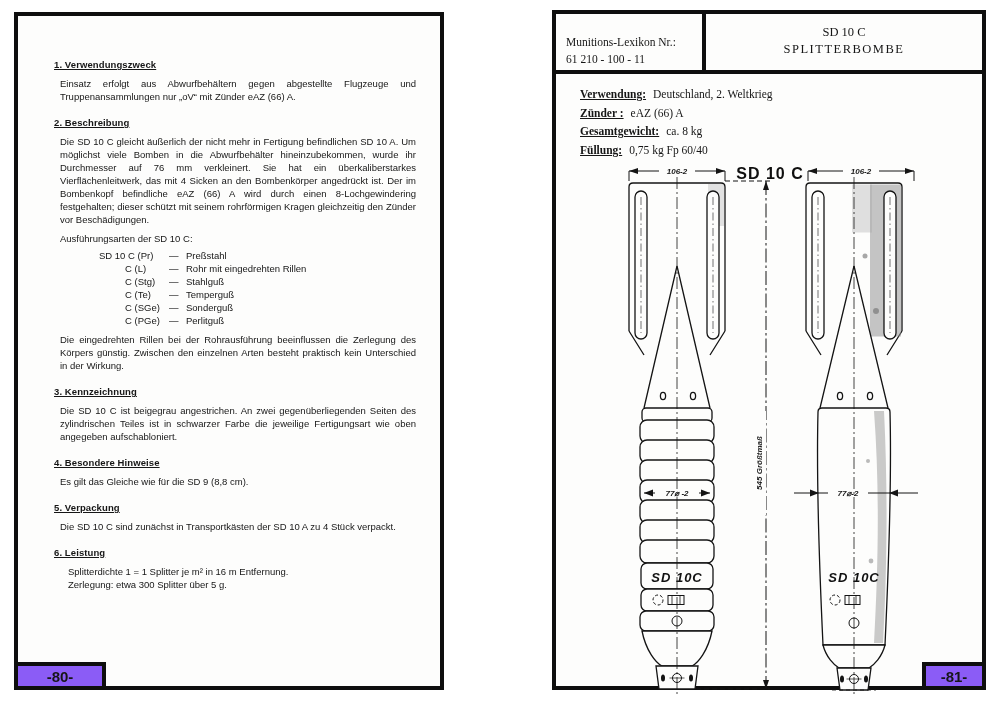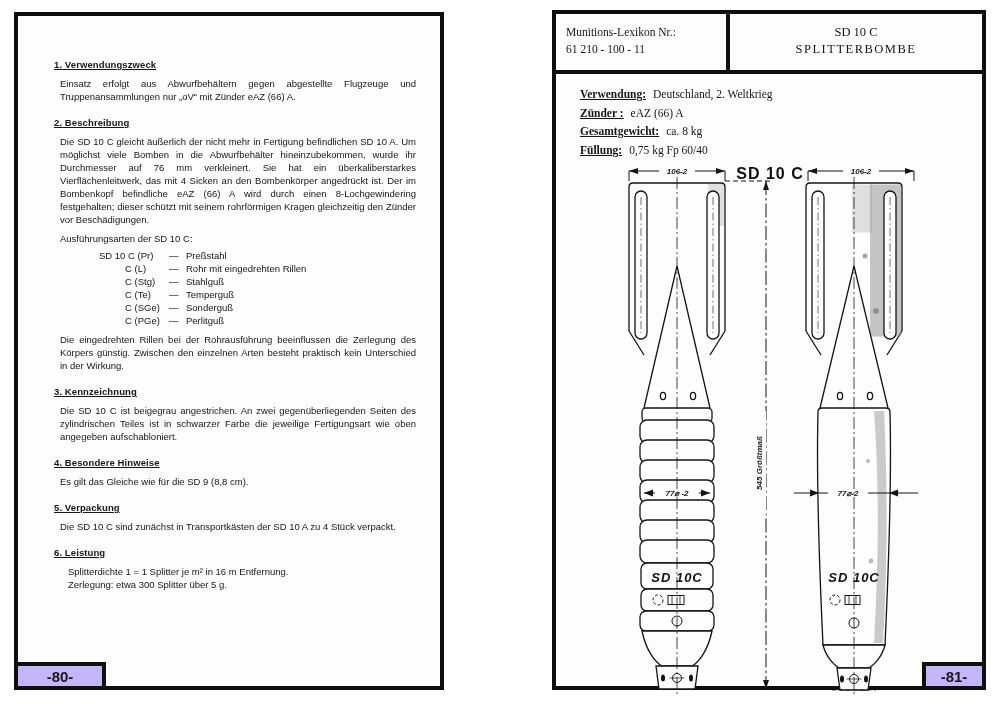--- a/index.html
+++ b/index.html
@@ -19,32 +19,32 @@
   .para{margin:0 0 0 6px;text-align:justify;}
   .para + .para{margin-top:6px;}
   .variants{margin:4px 0 6px 45px;}
   .vrow{display:flex;}
   .vrow .vname{width:70px;box-sizing:border-box;}
   .vrow + .vrow .vname{padding-left:26px;}
   .vrow .vdash{width:17px;}
   .plain{margin-left:14px;}
 
   .pagenum-box{
-    position:absolute;background:#c4b5fd;border:4px solid #0e0e0e;
+    position:absolute;background:#8b5cf6;border:4px solid #0e0e0e;
     font-weight:700;font-size:15px;text-align:center;line-height:22px;
     box-sizing:border-box;height:28px;
   }
   #pn-left{left:-4px;bottom:-4px;width:92px;}
   #pn-right{right:-4px;bottom:-4px;width:64px;}
 
   
   .rp-header{display:flex;border-bottom:4px solid #0e0e0e;height:56px;
     font-family:"Liberation Serif",serif;}
-  .rp-h-left{width:174px;border-right:4px solid #0e0e0e;box-sizing:border-box;
-    padding:10px 6px 0 10px;font-size:11.5px;line-height:17px;}
+  .rp-h-left{width:150px;border-right:4px solid #0e0e0e;box-sizing:border-box;
+    padding:20px 6px 0 10px;font-size:11.5px;line-height:17px;}
   .rp-h-right{flex:1;text-align:center;padding-top:10px;font-size:12.5px;line-height:17px;}
   .rp-title2{letter-spacing:1.5px;}
   .rp-specs{padding:11px 8px 0 24px;font-family:"Liberation Serif",serif;
     font-size:11.5px;line-height:18.5px;}
   .spec-label{font-weight:700;text-decoration:underline;margin-right:7px;}
   .drawing-wrap{margin-top:2px;}
   svg text{font-family:"Liberation Sans",sans-serif;}
   .dimtext{font-size:8px;font-style:italic;font-weight:700;fill:#1a1a1a;}
   .stencil{font-size:13px;font-style:italic;font-weight:700;fill:#111;letter-spacing:1px;}
   .dtitle{font-size:16px;font-weight:700;fill:#0f0f0f;letter-spacing:1px;}

